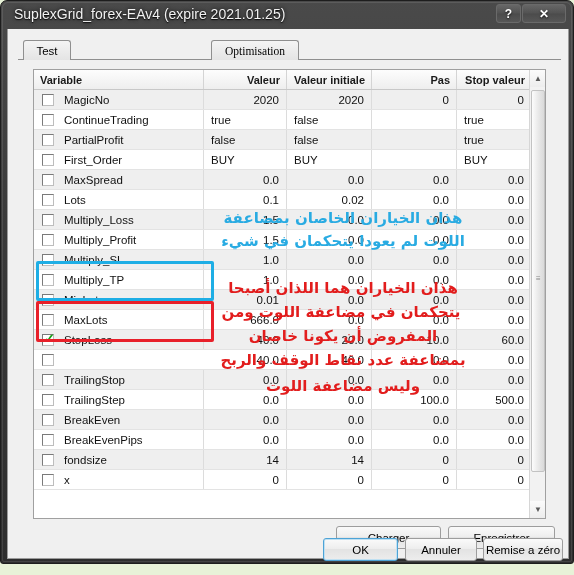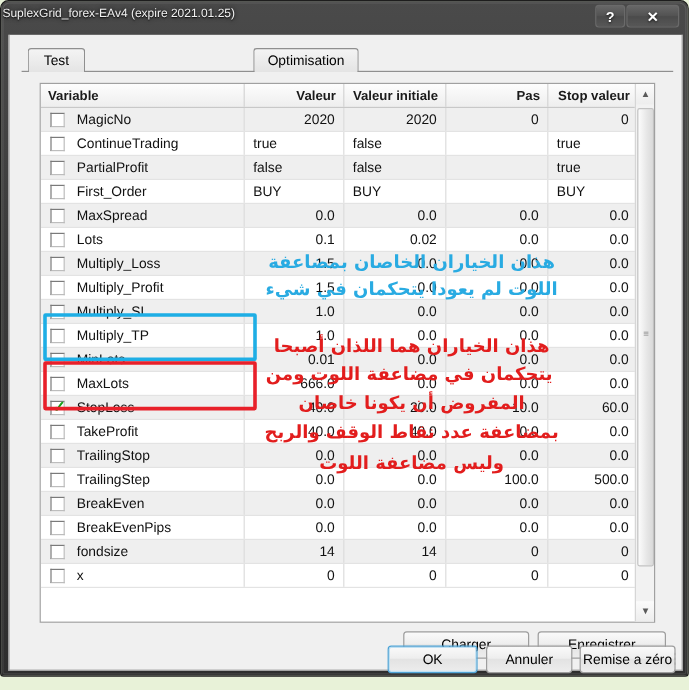--- a/index.html
+++ b/index.html
@@ -30,22 +30,22 @@
     pointer-events: none;
   }
 
   
   .titlebar {
     position: absolute;
     left: 0; top: 0; width: 574px; height: 28px;
   }
   .title-text {
     position: absolute;
-    left: 1px; top: 5px;
-    font-size: 10px;
+    left: 13px; top: 5px;
+    font-size: 14px;
     color: #f2f2f2;
     white-space: nowrap;
     text-shadow: 0 0 4px rgba(0,0,0,0.9), 0 1px 1px rgba(0,0,0,0.8);
   }
   .winbtns {
     position: absolute;
     right: 9px; top: 3px;
     display: flex;
     gap: 1px;
   }
@@ -284,21 +284,21 @@
       <div class="winbtn help">?</div>
       <div class="winbtn close">✕</div>
     </div>
   </div>
 
   <div class="client">
 
     <div class="tabstrip">
       <div class="tabline"></div>
       <div class="tab" style="left:5px; width:48px;">Test</div>
-      <div class="tab" style="left:193px; width:88px;">Optimisation</div>
+      <div class="tab" style="left:193px; width:88px;font-family:Liberation Serif, serif;">Optimisation</div>
     </div>
 
     <div class="gridbox">
 
       <div class="grid-head">
         <div class="hcell" style="left:0; width:170px;">Variable</div>
         <div class="hcell r" style="left:170px; width:83px;">Valeur</div>
         <div class="hcell r" style="left:253px; width:85px;">Valeur initiale</div>
         <div class="hcell r" style="left:338px; width:85px;">Pas</div>
         <div class="hcell r" style="left:423px; width:74px; border-right:none;">Stop valeur</div>
@@ -406,21 +406,20 @@
               <span class="tick">✓</span>
             </div>
             <div class="cell var" style="left: 0px; width: 170px;">StopLoss</div>
             <div class="cell r" style="left: 170px; width: 83px;">40.0</div>
             <div class="cell r" style="left: 253px; width: 85px;">20.0</div>
             <div class="cell r" style="left: 338px; width: 85px;">10.0</div>
             <div class="cell r" style="left: 423px; width: 74px; border-right: none;">60.0</div>
           </div>
           <div class="row white">
             <div class="cbox"></div>
-            <div class="cell var" style="left: 0px; width: 170px;">TakeProfit</div>
             <div class="cell r" style="left: 170px; width: 83px;">40.0</div>
             <div class="cell r" style="left: 253px; width: 85px;">40.0</div>
             <div class="cell r" style="left: 338px; width: 85px;">0.0</div>
             <div class="cell r" style="left: 423px; width: 74px; border-right: none;">0.0</div>
           </div>
           <div class="row alt">
             <div class="cbox"></div>
             <div class="cell var" style="left: 0px; width: 170px;">TrailingStop</div>
             <div class="cell r" style="left: 170px; width: 83px;">0.0</div>
             <div class="cell r" style="left: 253px; width: 85px;">0.0</div>

